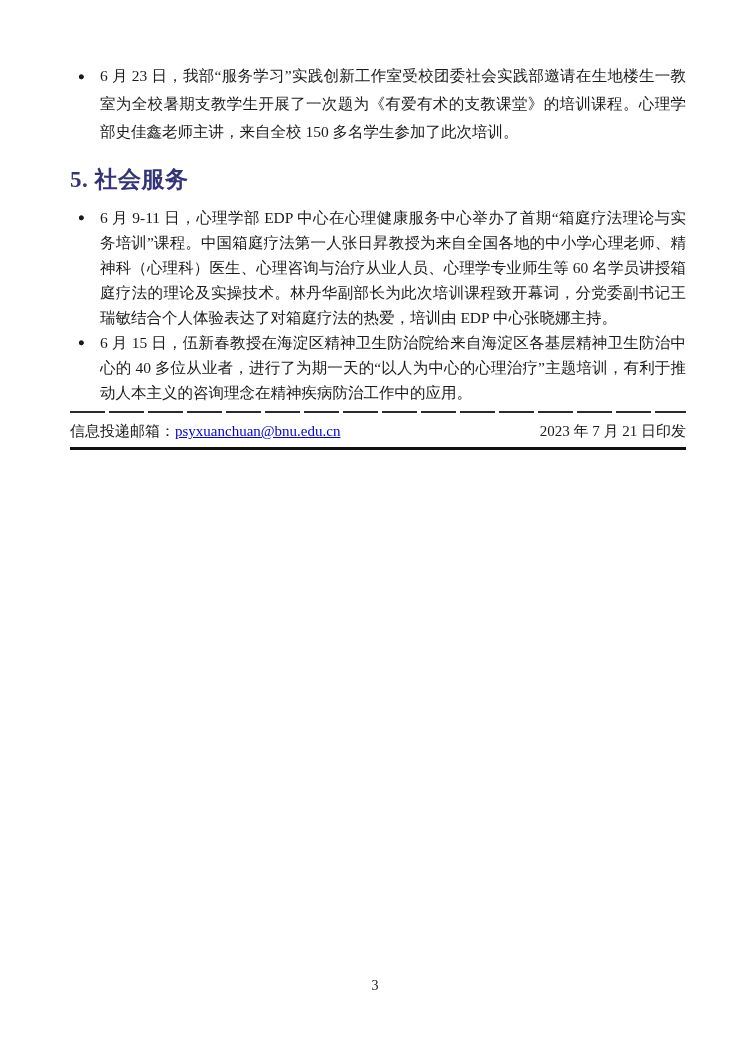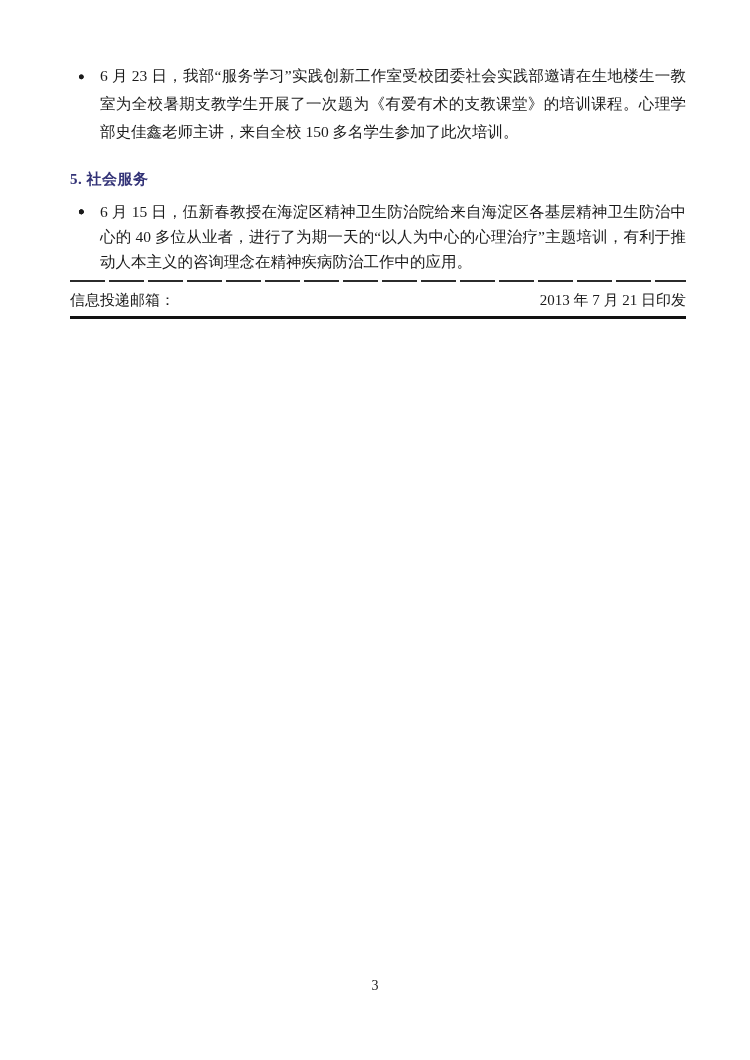--- a/index.html
+++ b/index.html
@@ -38,22 +38,22 @@
     line-height: 25px;
   }
   ul.bullet-list li .marker {
     position: absolute;
     left: 8px;
     top: 0;
     font-size: 11px;
     line-height: inherit;
   }
   h2.section-heading {
-    margin: 24px 0 10px 0;
-    font-size: 15px;
+    margin: 18px 0 10px 0;
+    font-size: 23px;
     font-weight: 700;
     color: #333377;
     letter-spacing: 0.5px;
   }
   .footer {
     margin-top: 6px;
   }
   .footer .dashed-line {
     height: 2px;
     background: repeating-linear-gradient(90deg, #2b2b2b 0px, #2b2b2b 35px, transparent 35px, transparent 39px);
@@ -102,35 +102,37 @@
   </ul>
 
   <h2 class="section-heading">5. 社会服务</h2>
 
   <ul class="bullet-list tight">
     <li>
       <span class="marker">●</span>
     </li>
     <li>
       <span class="marker">●</span>
+      <span class="text">6 月 9-11 日，心理学部 EDP 中心在心理健康服务中心举办了首期“箱庭疗法理论与实务培训”课程。中国箱庭疗法第一人张日昇教授为来自全国各地的中小学心理老师、精神科（心理科）医生、心理咨询与治疗从业人员、心理学专业师生等 60 名学员讲授箱庭疗法的理论及实操技术。林丹华副部长为此次培训课程致开幕词，分党委副书记王瑞敏结合个人体验表达了对箱庭疗法的热爱，培训由 EDP 中心张晓娜主持。</span>
     </li>
     <li>
       <span class="marker">●</span>
     </li>
     <li>
       <span class="marker">●</span>
       <span class="text">6 月 15 日，伍新春教授在海淀区精神卫生防治院给来自海淀区各基层精神卫生防治中心的 40 多位从业者，进行了为期一天的“以人为中心的心理治疗”主题培训，有利于推动人本主义的咨询理念在精神疾病防治工作中的应用。</span>
     </li>
   </ul>
 
   <div class="footer">
     <div class="dashed-line"></div>
     <div class="footer-row">
       <span>信息投递邮箱：</span>
+      <a class="email-link" href="#">psyxuanchuan@bnu.edu.cn</a>
       <span class="spacer"></span>
-      <span>2013 年 7 月 21 日印发</span>
+      <span>2023 年 7 月 21 日印发</span>
     </div>
     <div class="solid-line"></div>
   </div>
 
 </div>
 
 <div class="page-number">3</div>
 
 </body></html>

